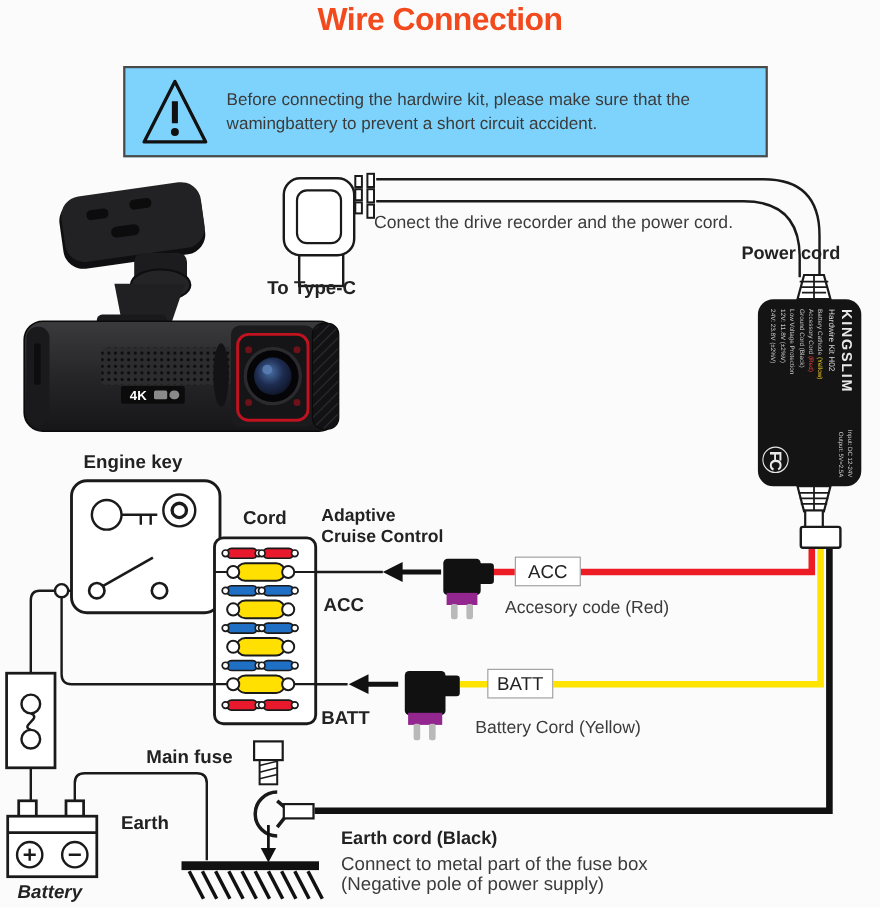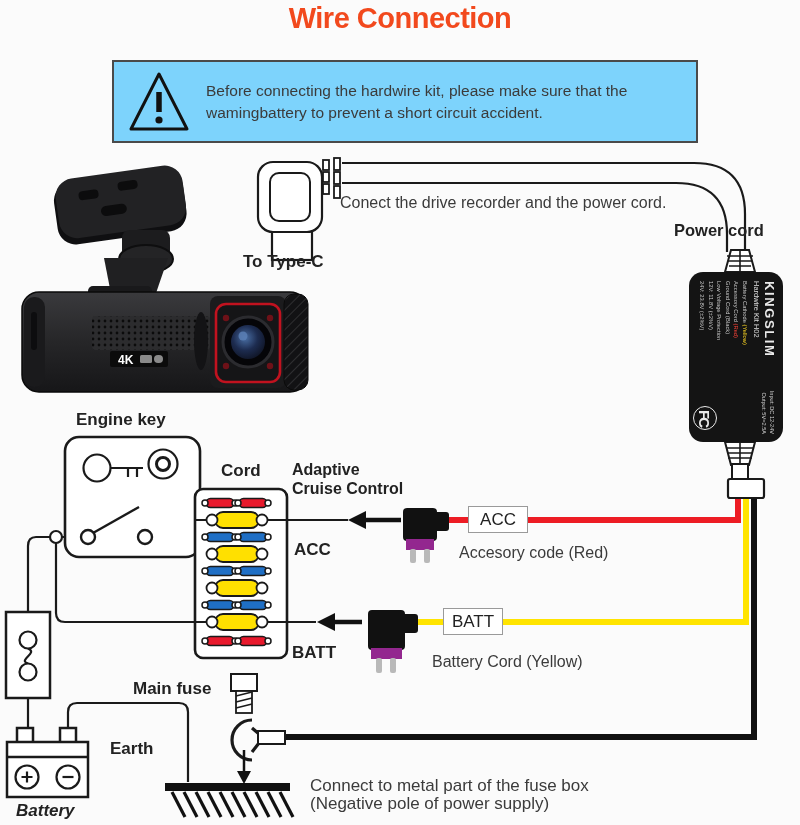--- a/index.html
+++ b/index.html
@@ -342,15 +342,16 @@
   <div class="abs tagbox" style="left:468px;top:506px;">ACC</div>
   <div class="abs note" style="left:459px;top:544px;">Accesory code (Red)</div>
 
   <div class="abs tagbox" style="left:443px;top:608px;">BATT</div>
   <div class="abs note" style="left:432px;top:653px;">Battery Cord (Yellow)</div>
 
   <div class="abs bold-label" style="left:90px;top:679px;margin-left:43px;">Main fuse</div>
   <div class="abs bold-label" style="left:110px;top:739px;">Earth</div>
   <div class="abs bold-label" style="left:16px;top:801px;font-style:italic;">Battery</div>
 
+  <div class="abs bold-label" style="left:310px;top:753px;font-size:16.5px;">Earth cord (Black)</div>
   <div class="abs earthnote" style="left:310px;top:777px;">Connect to metal part of the fuse box</div>
   <div class="abs earthnote" style="left:310px;top:795px;">(Negative pole of power supply)</div>
 </div>
 
 </body></html>

